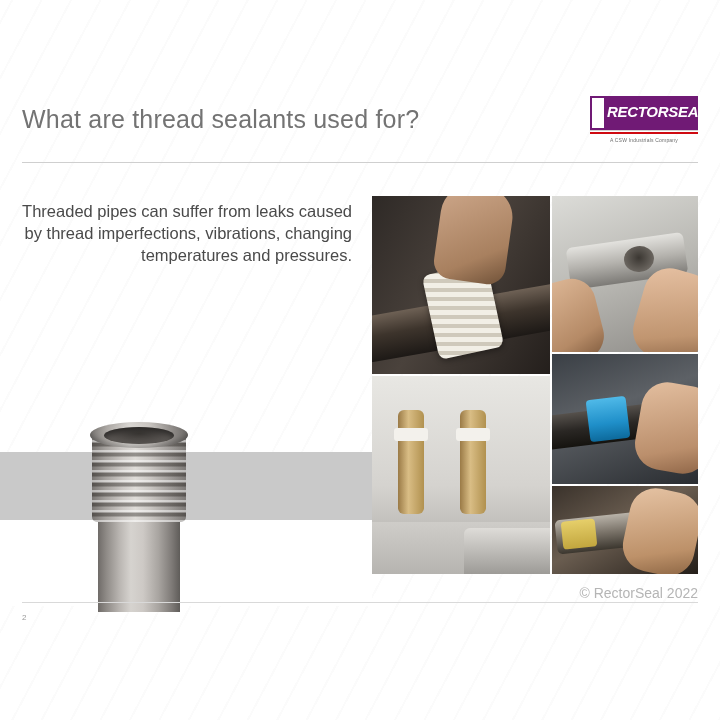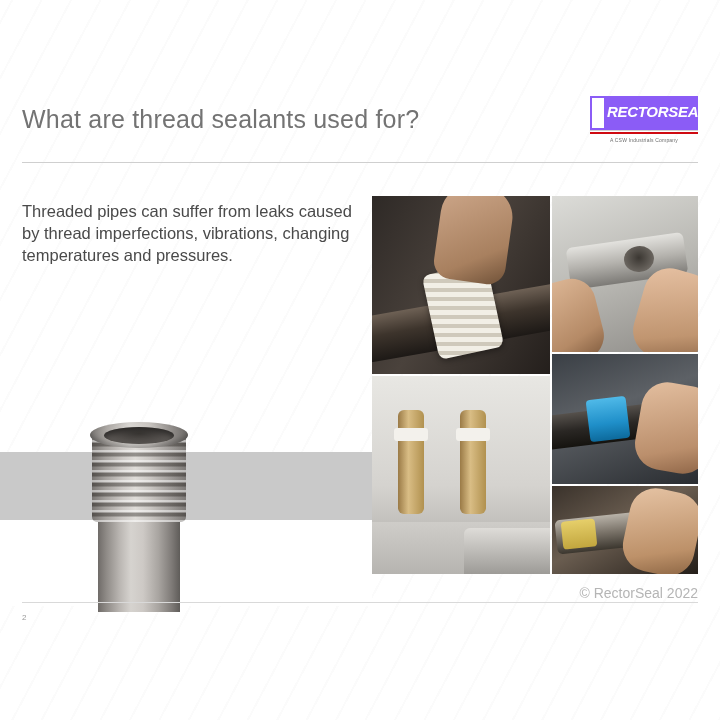--- a/index.html
+++ b/index.html
@@ -72,21 +72,21 @@
     top: 96px;
     width: 108px;
     height: 56px;
   }
   .logo-band {
     position: absolute;
     left: 0;
     top: 0;
     width: 108px;
     height: 34px;
-    background: #8b5cf6;
+    background: #701a75;
     box-shadow: 0 1px 0 rgba(0,0,0,0.18);
   }
   .logo-white-l {
     position: absolute;
     left: 2px;
     top: 2px;
     width: 12px;
     height: 30px;
     background: #ffffff;
   }
@@ -122,20 +122,21 @@
 
   
   .body-text {
     position: absolute;
     left: 22px;
     top: 200px;
     width: 330px;
     font-size: 16.5px;
     line-height: 22px;
     color: #4a4a4a;
+    text-align: right;
   }
   .emphasis-text {
     position: absolute;
     left: 22px;
     top: 313px;
     width: 330px;
     font-size: 17px;
     line-height: 22px;
     color: #e4002b;
     font-weight: 700;

